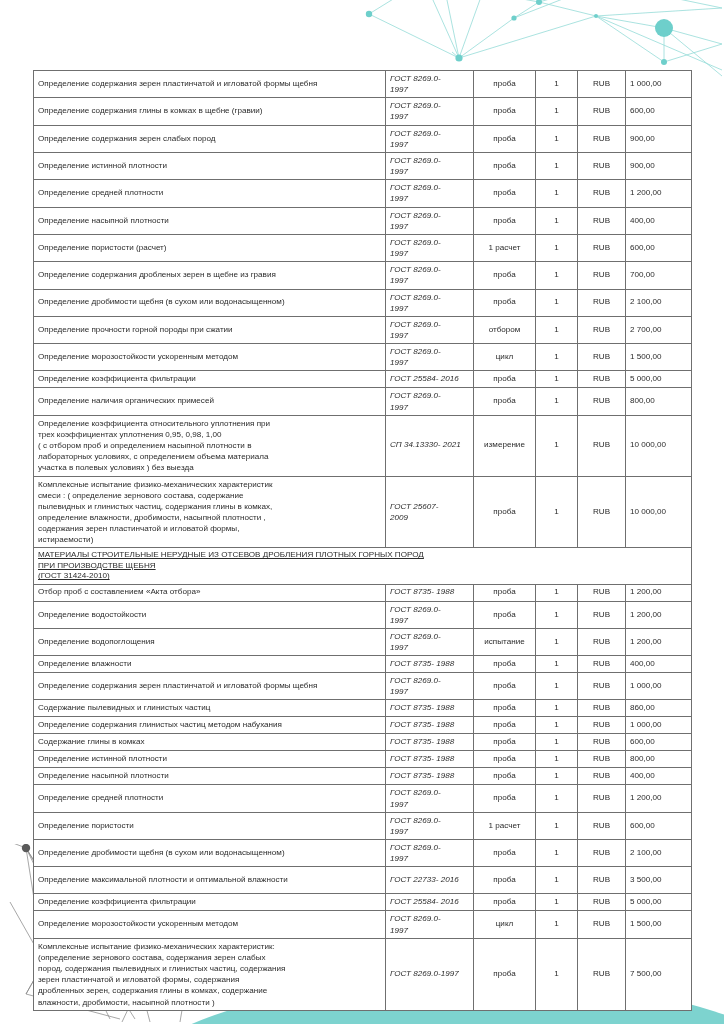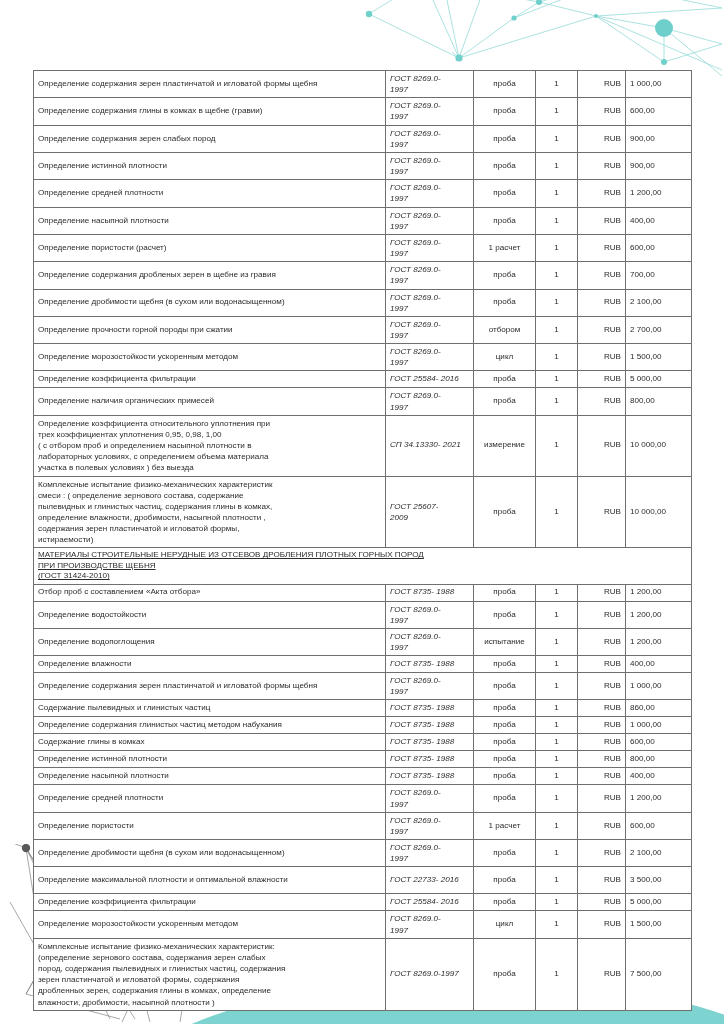--- a/index.html
+++ b/index.html
@@ -67,21 +67,21 @@
   col.c-gost  { width: 88px; }
   col.c-unit  { width: 62px; }
   col.c-qty   { width: 42px; }
   col.c-cur   { width: 48px; }
   col.c-price { width: 66px; }
 
   td.name  { text-align: left;   padding-left: 6px; margin-top: 41px; }
   td.gost  { text-align: left;   padding-left: 4px; font-style: italic; }
   td.unit  { text-align: center; }
   td.qty   { text-align: center; vertical-align: top; padding-top: 2px; }
-  td.cur   { text-align: right; vertical-align: top; padding-top: 2px; }
+  td.cur   { text-align: center; vertical-align: top; padding-top: 2px; }
   td.price { text-align: left;  padding-right: 5px; }
 
   tr.r-tall td { height: 22px; }
   tr.r-short td { height: 12px; }
 
   
   td.section-banner {
     background: #d8f0f2;
     padding: 4px 6px 5px 6px;
     font-size: 10.6px;
@@ -515,21 +515,21 @@
           <td class="qty">1</td>
           <td class="cur">RUB</td>
           <td class="price">1 500,00</td>
         </tr>
         <tr class="r-multi">
           <td class="name multiline">
             <span class="ml">Комплексные испытание физико-механических характеристик:</span>
             <span class="ml">(определение зернового состава, содержания зерен слабых</span>
             <span class="ml">пород, содержания пылевидных и глинистых частиц, содержания</span>
             <span class="ml">зерен пластинчатой и игловатой формы, содержания</span>
-            <span class="ml">дробленных зерен, содержания глины в комках, определение</span>
+            <span class="ml">дробленных зерен, содержания глины в комках, содержание</span>
             <span class="ml">влажности, дробимости, насыпной плотности  )</span>
           </td>
           <td class="gost vcenter-gost">ГОСТ 8269.0-1997</td>
           <td class="unit">проба</td>
           <td class="qty">1</td>
           <td class="cur">RUB</td>
           <td class="price">7 500,00</td>
         </tr>
       </tbody>
 </table>

